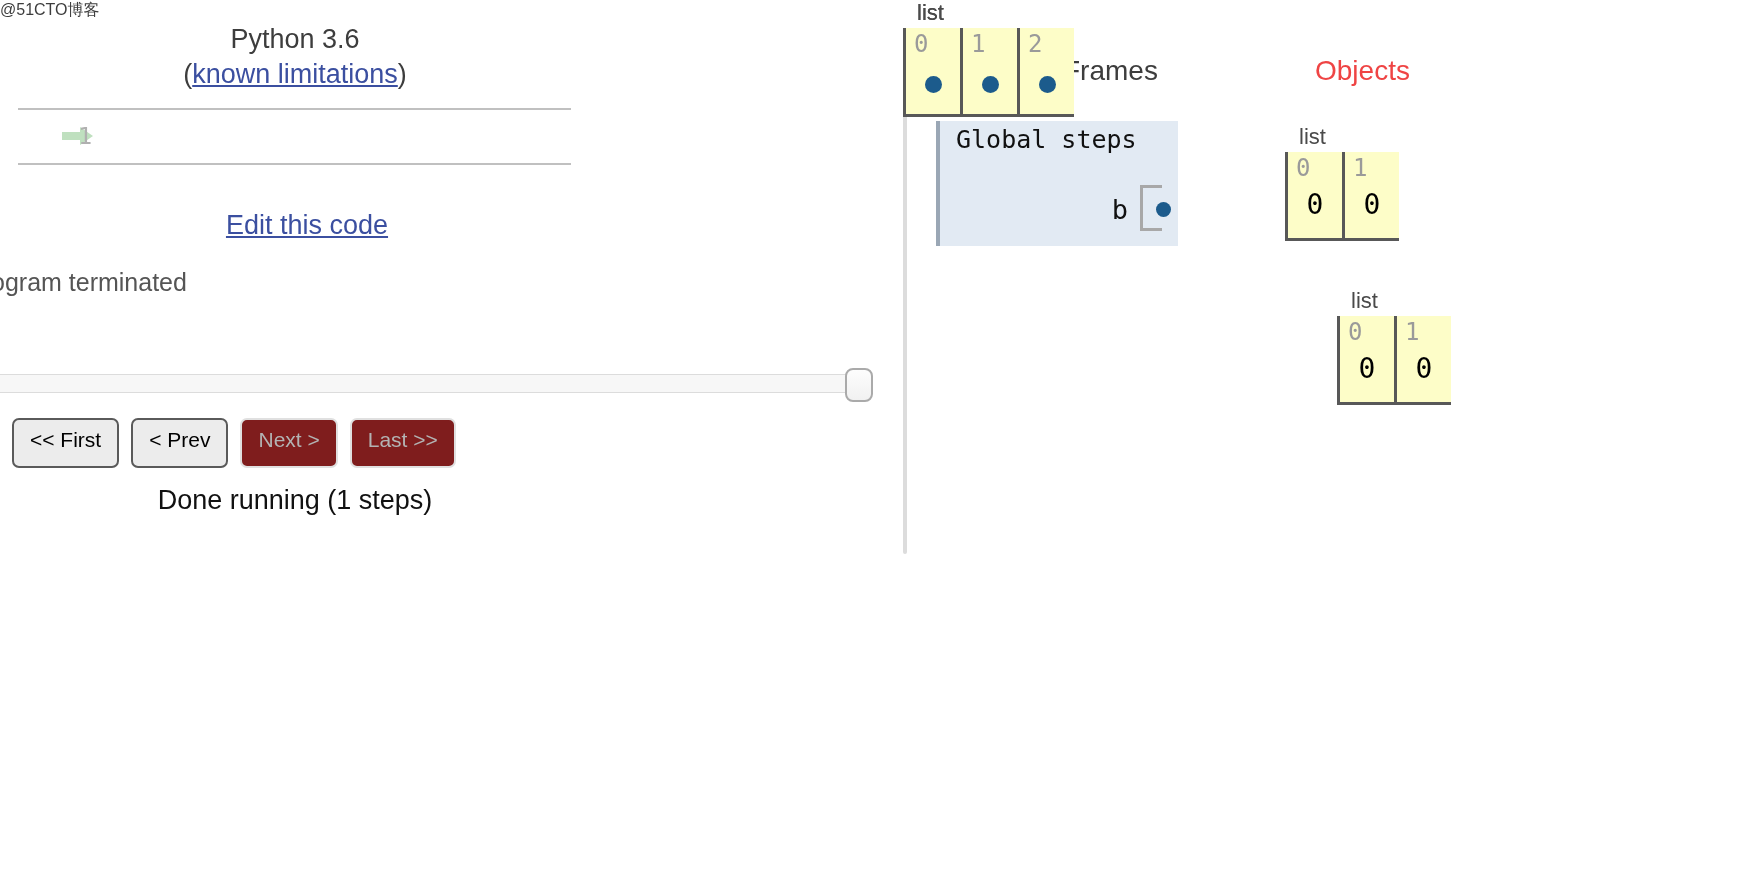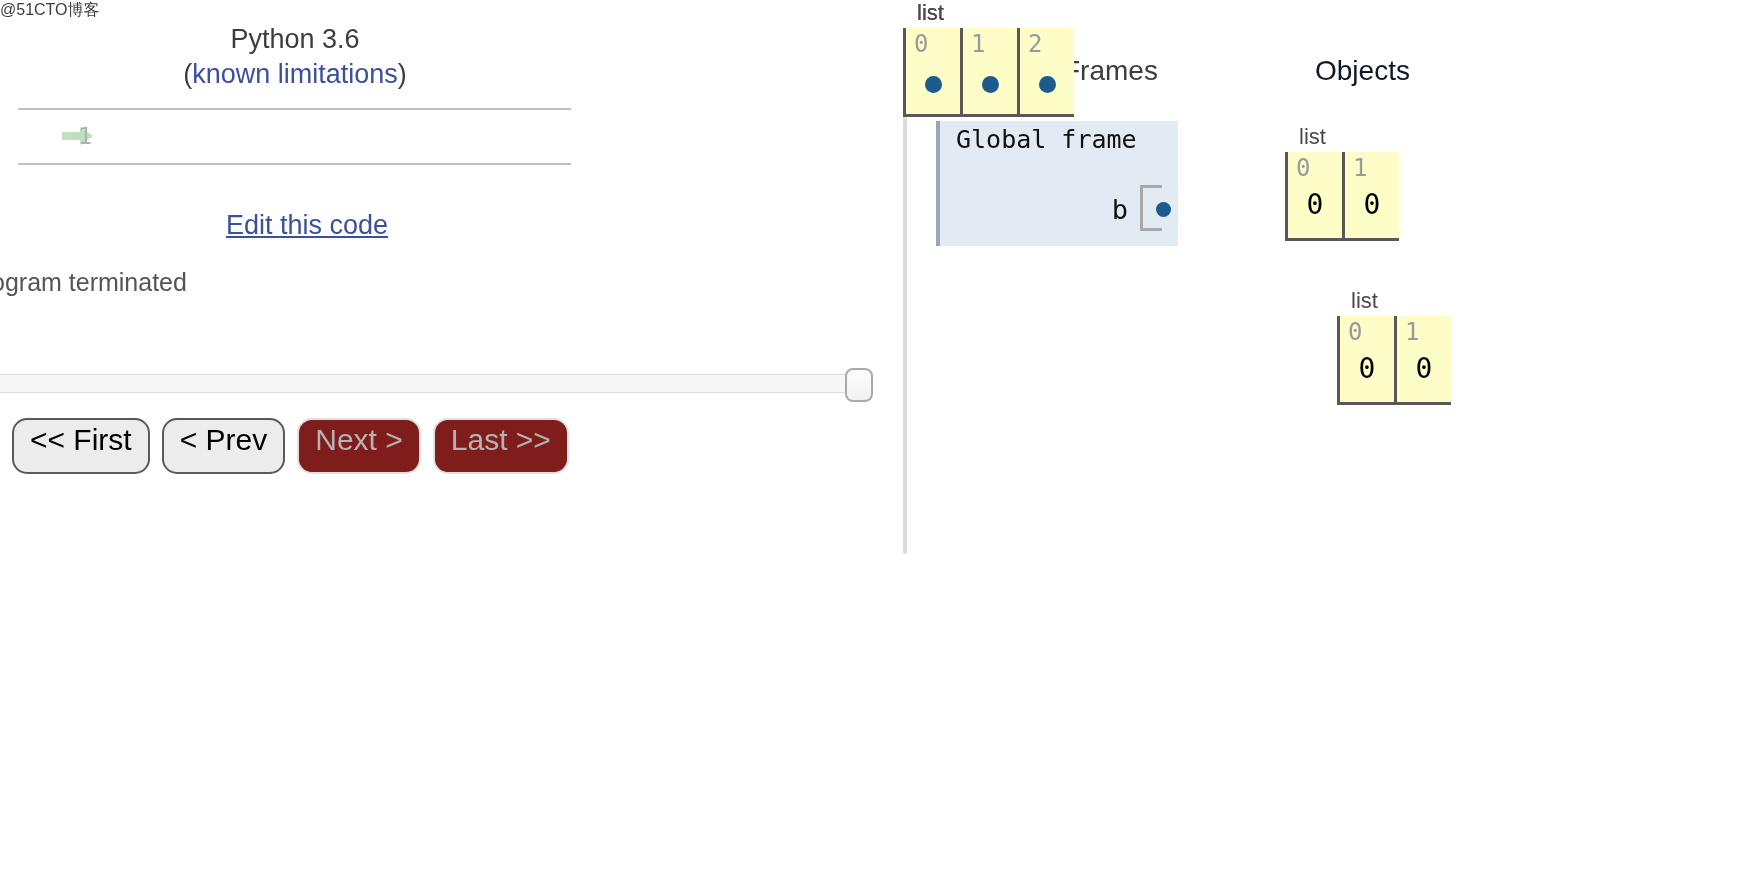--- a/index.html
+++ b/index.html
@@ -30,20 +30,21 @@
     width: 590px;
     text-align: center;
     font-size: 27px;
     color: #3d3d3d;
     line-height: 1.28;
   }
   #py-version-label { display: block; }
   #limitations-line { display: block; }
   #known-limitations-link {
     color: #3b4fa0;
+    text-decoration: underline;
     cursor: pointer;
   }
 
   #code-box {
     position: absolute;
     left: 18px;
     top: 108px;
     width: 553px;
     border-top: 2px solid #c0c0c0;
     border-bottom: 2px solid #c0c0c0;
@@ -133,26 +134,26 @@
 
   #nav-buttons {
     position: absolute;
     left: 12px;
     top: 418px;
     display: flex;
     gap: 12px;
   }
   .nav-btn {
     font-family: "Liberation Sans", sans-serif;
-    font-size: 30px;
+    font-size: 21px;
     padding: 4px 16px 7px 16px;
-    border-radius: 15px;
+    border-radius: 7px;
     background: #ececec;
     box-sizing: border-box;
-    height: 56px;
+    height: 50px;
     line-height: 32px;
   }
   .nav-btn.enabled {
     border: 2px solid #5a5a5a;
     color: #000000;
     cursor: pointer;
   }
   .nav-btn.disabled {
     border: 2px solid #e0e0e0;
     color: #b3b3b3;
@@ -192,21 +193,21 @@
     left: 160px;
     top: 55px;
     font-size: 28px;
     color: #3d3d3d;
   }
   #objects-heading {
     position: absolute;
     left: 412px;
     top: 55px;
     font-size: 28px;
-    color: #0f172a;
+    color: #ef4444;
   }
 
   
   #global-frame {
     position: absolute;
     left: 33px;
     top: 121px;
     width: 242px;
     height: 125px;
     background: #e2eaf3;
@@ -364,32 +365,33 @@
     <div id="slider-handle"></div>
   </div>
 
   <div id="nav-buttons">
     <div class="nav-btn enabled">&lt;&lt; First</div>
     <div class="nav-btn enabled">&lt; Prev</div>
     <div class="nav-btn disabled">Next &gt;</div>
     <div class="nav-btn disabled">Last &gt;&gt;</div>
   </div>
 
+  <div id="done-running">Done running (1 steps)</div>
 </div>
 
 <div id="vertical-divider"></div>
 
 <div id="right-pane">
 
   <div id="frames-heading">Frames</div>
   <div id="objects-heading">Objects</div>
 
   
   <div id="global-frame">
-    <div id="global-frame-label">Global frame</div>
+    <div id="global-frame-label">Global steps</div>
     <div id="var-row-b">
       <span id="var-name-b">b</span>
       <span id="var-value-b-slot">
         <span id="var-value-b-bracket"></span>
         <span class="ptr-dot" id="var-value-b-dot"></span>
       </span>
     </div>
   </div>
 
   

